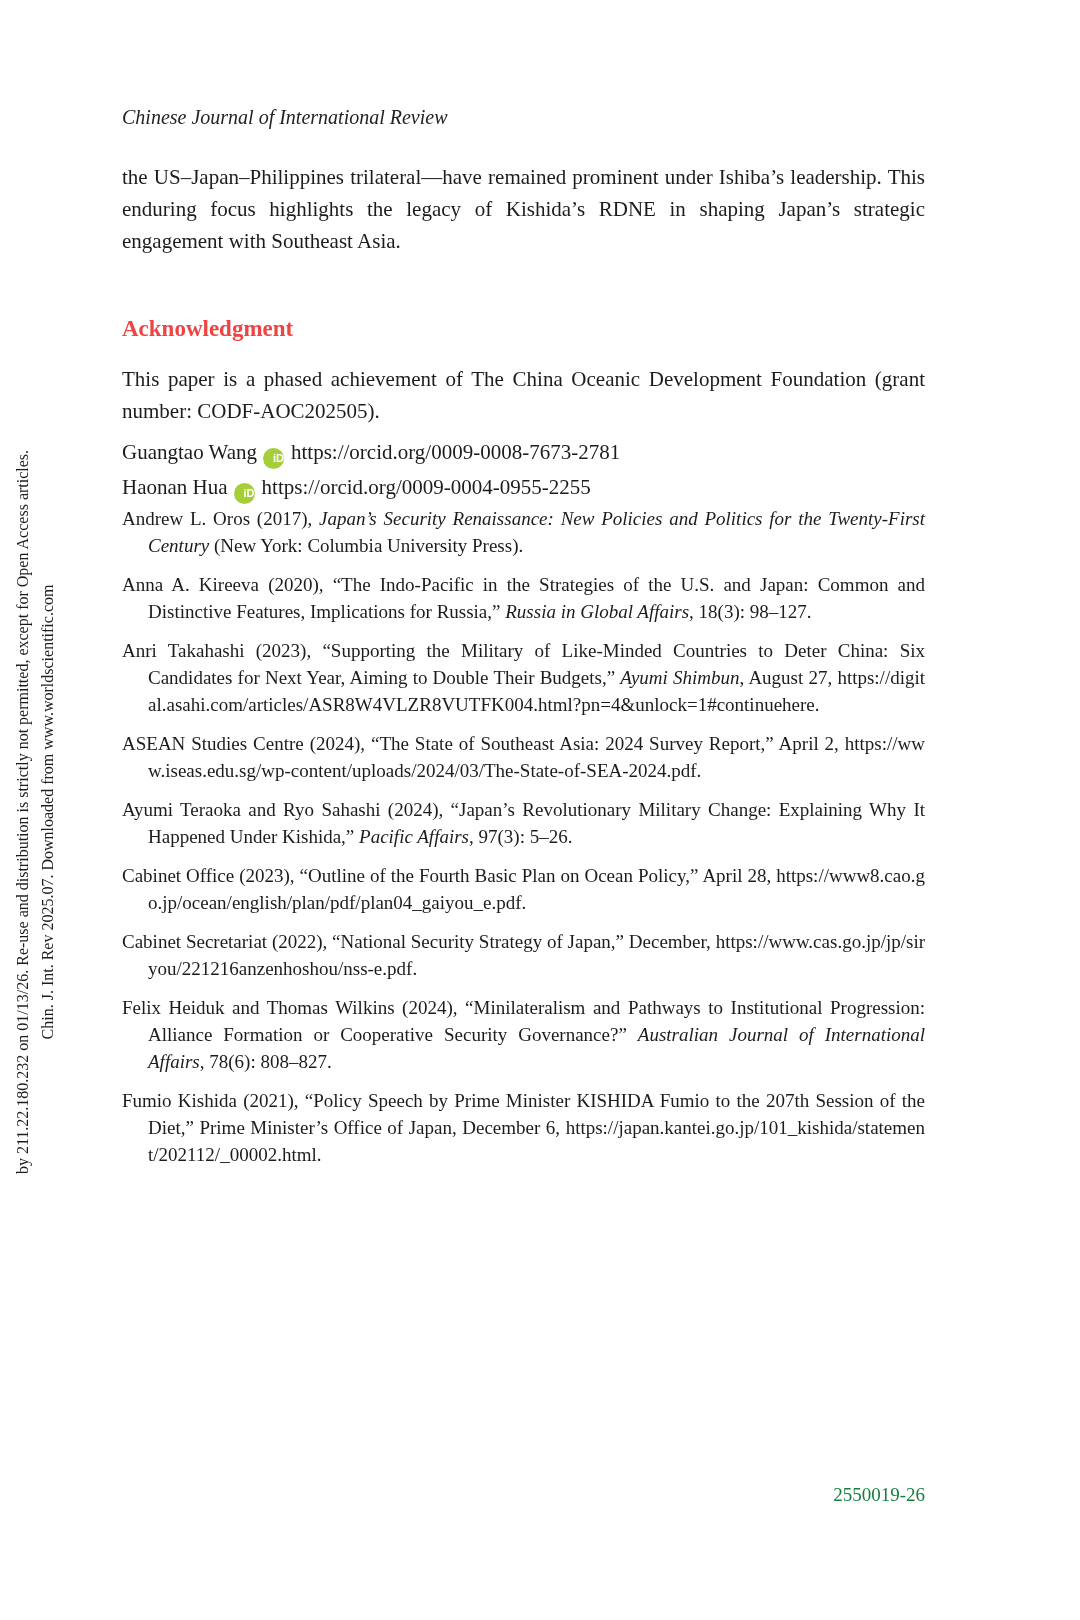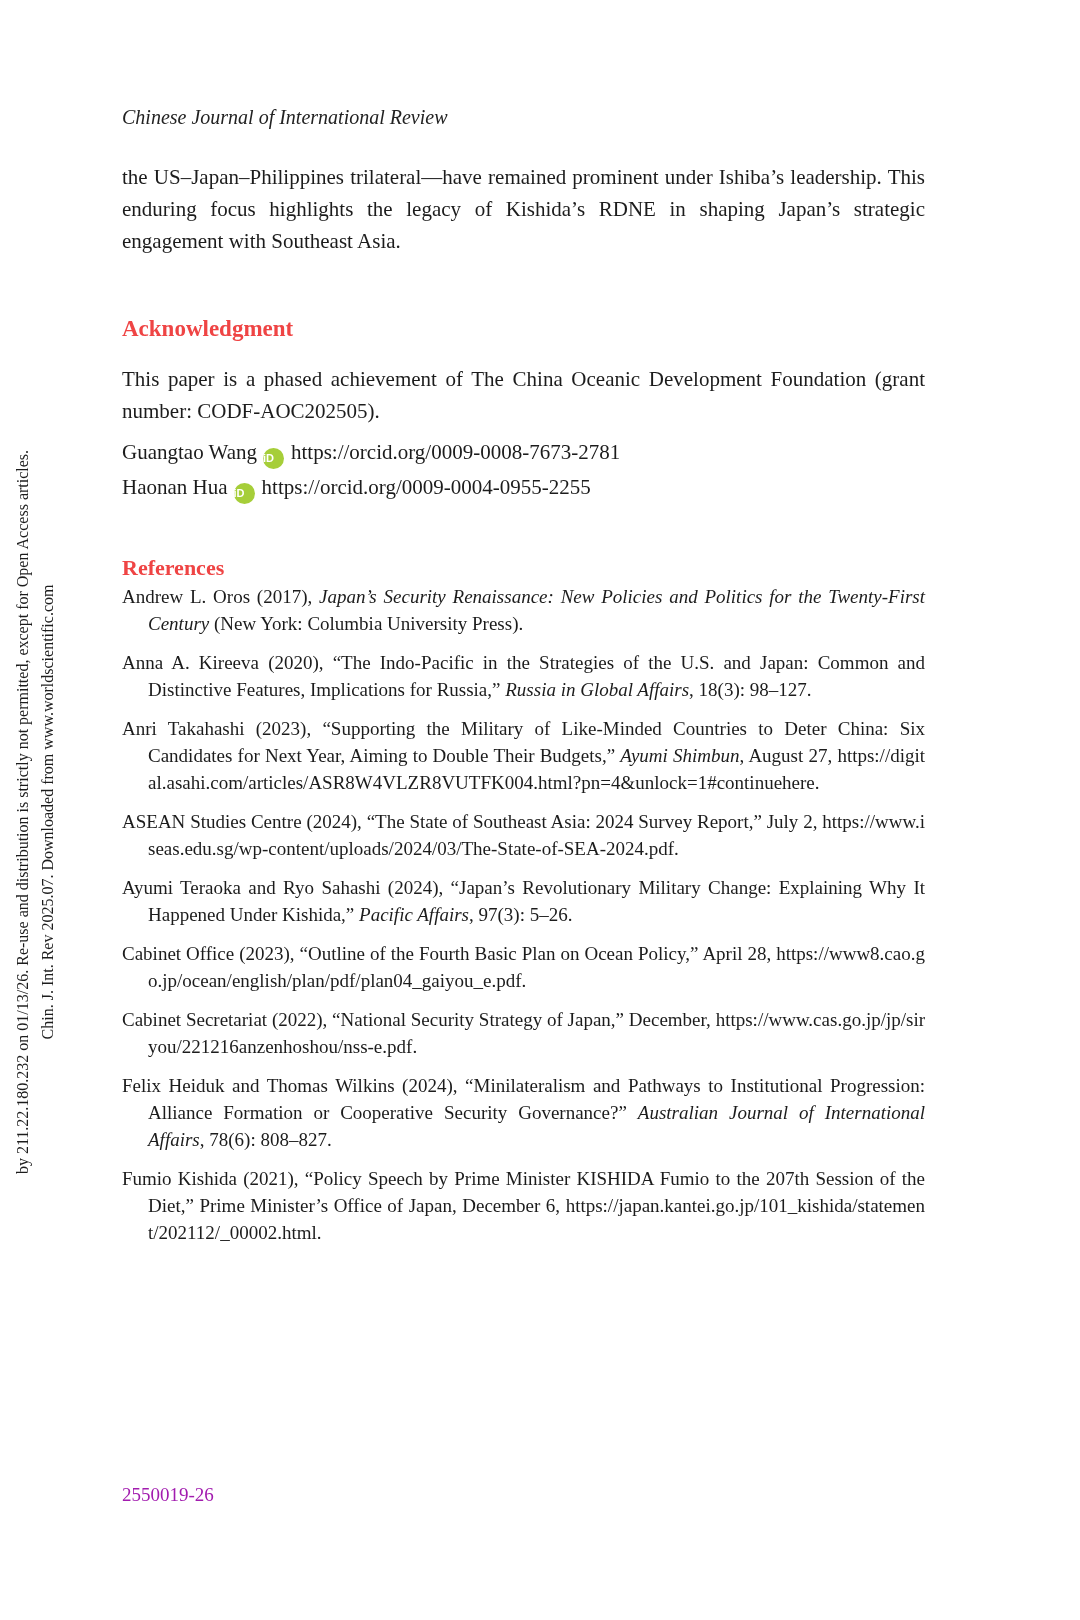--- a/index.html
+++ b/index.html
@@ -51,21 +51,21 @@
   .orcid-icon {
     display: inline-block;
     width: 21px;
     height: 21px;
     border-radius: 50%;
     background: #a6ce39;
     color: #ffffff;
     font-family: "Liberation Sans", sans-serif;
     font-size: 11px;
     font-weight: bold;
-    text-align: left;
+    text-align: right;
     line-height: 21px;
     vertical-align: -3px;
     margin: 0 7px 0 6px;
   }
   .orcid-link { color: #1c1c1c; text-decoration: none; }
   .refs-heading { margin-top: 48px; font-size: 22px; }
   .ref-list { }
   .ref {
     font-size: 19px;
     line-height: 27px;
@@ -74,23 +74,23 @@
     text-indent: -26px;
     margin: 0 0 12px 0;
   }
   .ref .it { font-style: italic; }
   .ref .ref-url { word-break: break-all; color: inherit; text-decoration: none; }
   .page-footer {
     position: absolute;
     left: 122px;
     width: 803px;
     top: 1484px;
-    text-align: left;
+    text-align: right;
     font-size: 19px;
-    color: #a21caf;
+    color: #15803d;
   }
   .side-notice {
     position: absolute;
     left: 10px;
     top: 812px;
     transform-origin: 0 0;
     transform: rotate(-90deg) translateX(-50%);
     white-space: nowrap;
     text-align: center;
     font-size: 16px;
@@ -115,26 +115,25 @@
     <p class="body-text intro">the US–Japan–Philippines trilateral—have remained prominent under Ishiba’s leadership. This enduring focus highlights the legacy of Kishida’s RDNE in shaping Japan’s strategic engagement with Southeast Asia.</p>
 
     <h2 class="ack-heading">Acknowledgment</h2>
     <p class="body-text ack-body">This paper is a phased achievement of The China Oceanic Development Foundation (grant number: CODF-AOC202505).</p>
 
     <div class="orcid-list">
         <div class="orcid-entry"><span>Guangtao Wang</span><span class="orcid-icon" style="background: rgb(166, 206, 57);">iD</span><a class="orcid-link">https://orcid.org/0009-0008-7673-2781</a></div>
         <div class="orcid-entry"><span>Haonan Hua</span><span class="orcid-icon" style="background: rgb(166, 206, 57);">iD</span><a class="orcid-link">https://orcid.org/0009-0004-0955-2255</a></div>
       </div>
 
-    <h2 class="refs-heading">References</h2>
     <div class="ref-list">
         <p class="ref"><span>Andrew L. Oros (2017), </span><span class="it">Japan’s Security Renaissance: New Policies and Politics for the Twenty-First Century</span><span> (New York: Columbia University Press).</span></p>
         <p class="ref"><span>Anna A. Kireeva (2020), “The Indo-Pacific in the Strategies of the U.S. and Japan: Common and Distinctive Features, Implications for Russia,” </span><span class="it">Russia in Global Affairs</span><span>, 18(3): 98–127.</span></p>
         <p class="ref"><span>Anri Takahashi (2023), “Supporting the Military of Like-Minded Countries to Deter China: Six Candidates for Next Year, Aiming to Double Their Budgets,” </span><span class="it">Ayumi Shimbun</span><span>, August 27, </span><span class="ref-url">https://digital.asahi.com/articles/ASR8W4VLZR8VUTFK004.html?pn=4&amp;unlock=1#continuehere</span><span>.</span></p>
-        <p class="ref"><span>ASEAN Studies Centre (2024), “The State of Southeast Asia: 2024 Survey Report,” July 2, </span><span class="ref-url">https://www.iseas.edu.sg/wp-content/uploads/2024/03/The-State-of-SEA-2024.pdf</span><span>.</span></p>
+        <p class="ref"><span>ASEAN Studies Centre (2024), “The State of Southeast Asia: 2024 Survey Report,” April 2, </span><span class="ref-url">https://www.iseas.edu.sg/wp-content/uploads/2024/03/The-State-of-SEA-2024.pdf</span><span>.</span></p>
         <p class="ref"><span>Ayumi Teraoka and Ryo Sahashi (2024), “Japan’s Revolutionary Military Change: Explaining Why It Happened Under Kishida,” </span><span class="it">Pacific Affairs</span><span>, 97(3): 5–26.</span></p>
         <p class="ref"><span>Cabinet Office (2023), “Outline of the Fourth Basic Plan on Ocean Policy,” April 28, </span><span class="ref-url">https://www8.cao.go.jp/ocean/english/plan/pdf/plan04_gaiyou_e.pdf</span><span>.</span></p>
         <p class="ref"><span>Cabinet Secretariat (2022), “National Security Strategy of Japan,” December, </span><span class="ref-url">https://www.cas.go.jp/jp/siryou/221216anzenhoshou/nss-e.pdf</span><span>.</span></p>
         <p class="ref"><span>Felix Heiduk and Thomas Wilkins (2024), “Minilateralism and Pathways to Institutional Progression: Alliance Formation or Cooperative Security Governance?” </span><span class="it">Australian Journal of International Affairs</span><span>, 78(6): 808–827.</span></p>
         <p class="ref"><span>Fumio Kishida (2021), “Policy Speech by Prime Minister KISHIDA Fumio to the 207th Session of the Diet,” Prime Minister’s Office of Japan, December 6, </span><span class="ref-url">https://japan.kantei.go.jp/101_kishida/statement/202112/_00002.html</span><span>.</span></p>
       </div>
 
   </div>
 
   <div class="page-footer">2550019-26</div>

